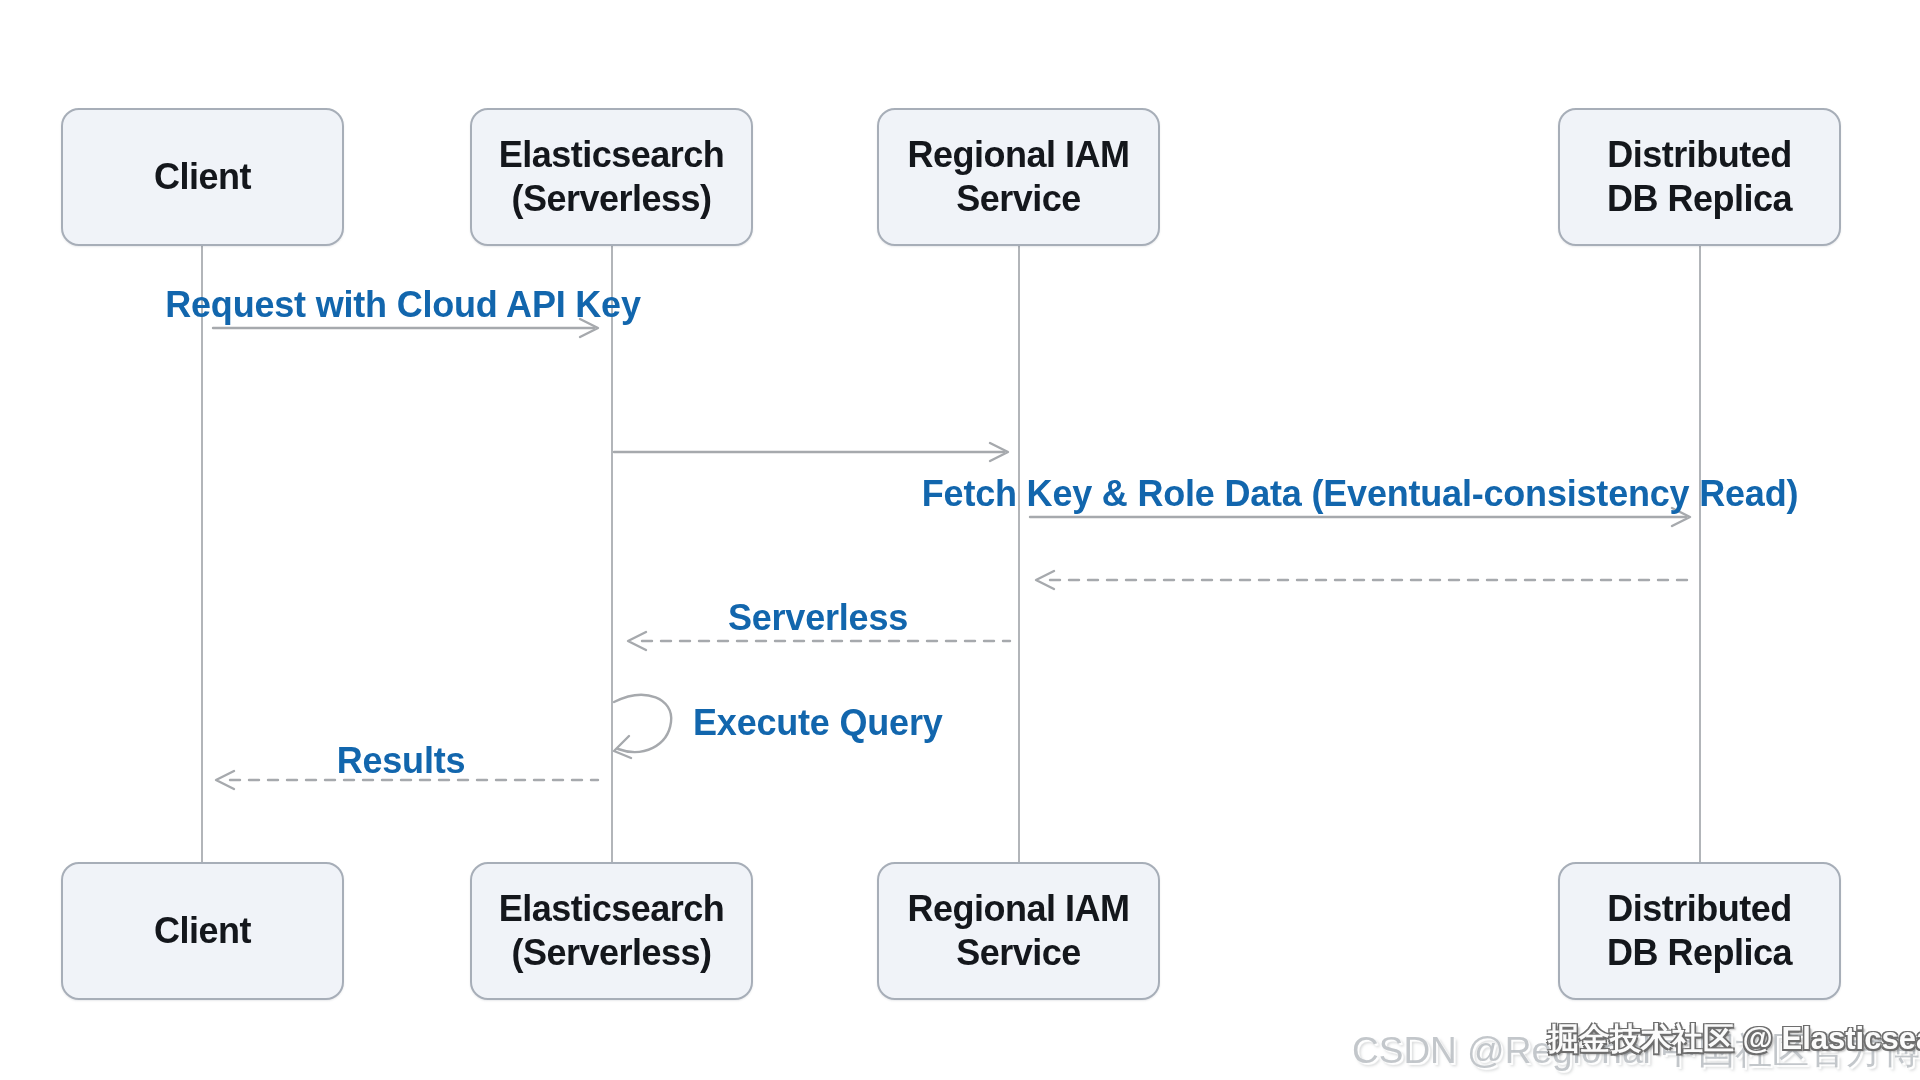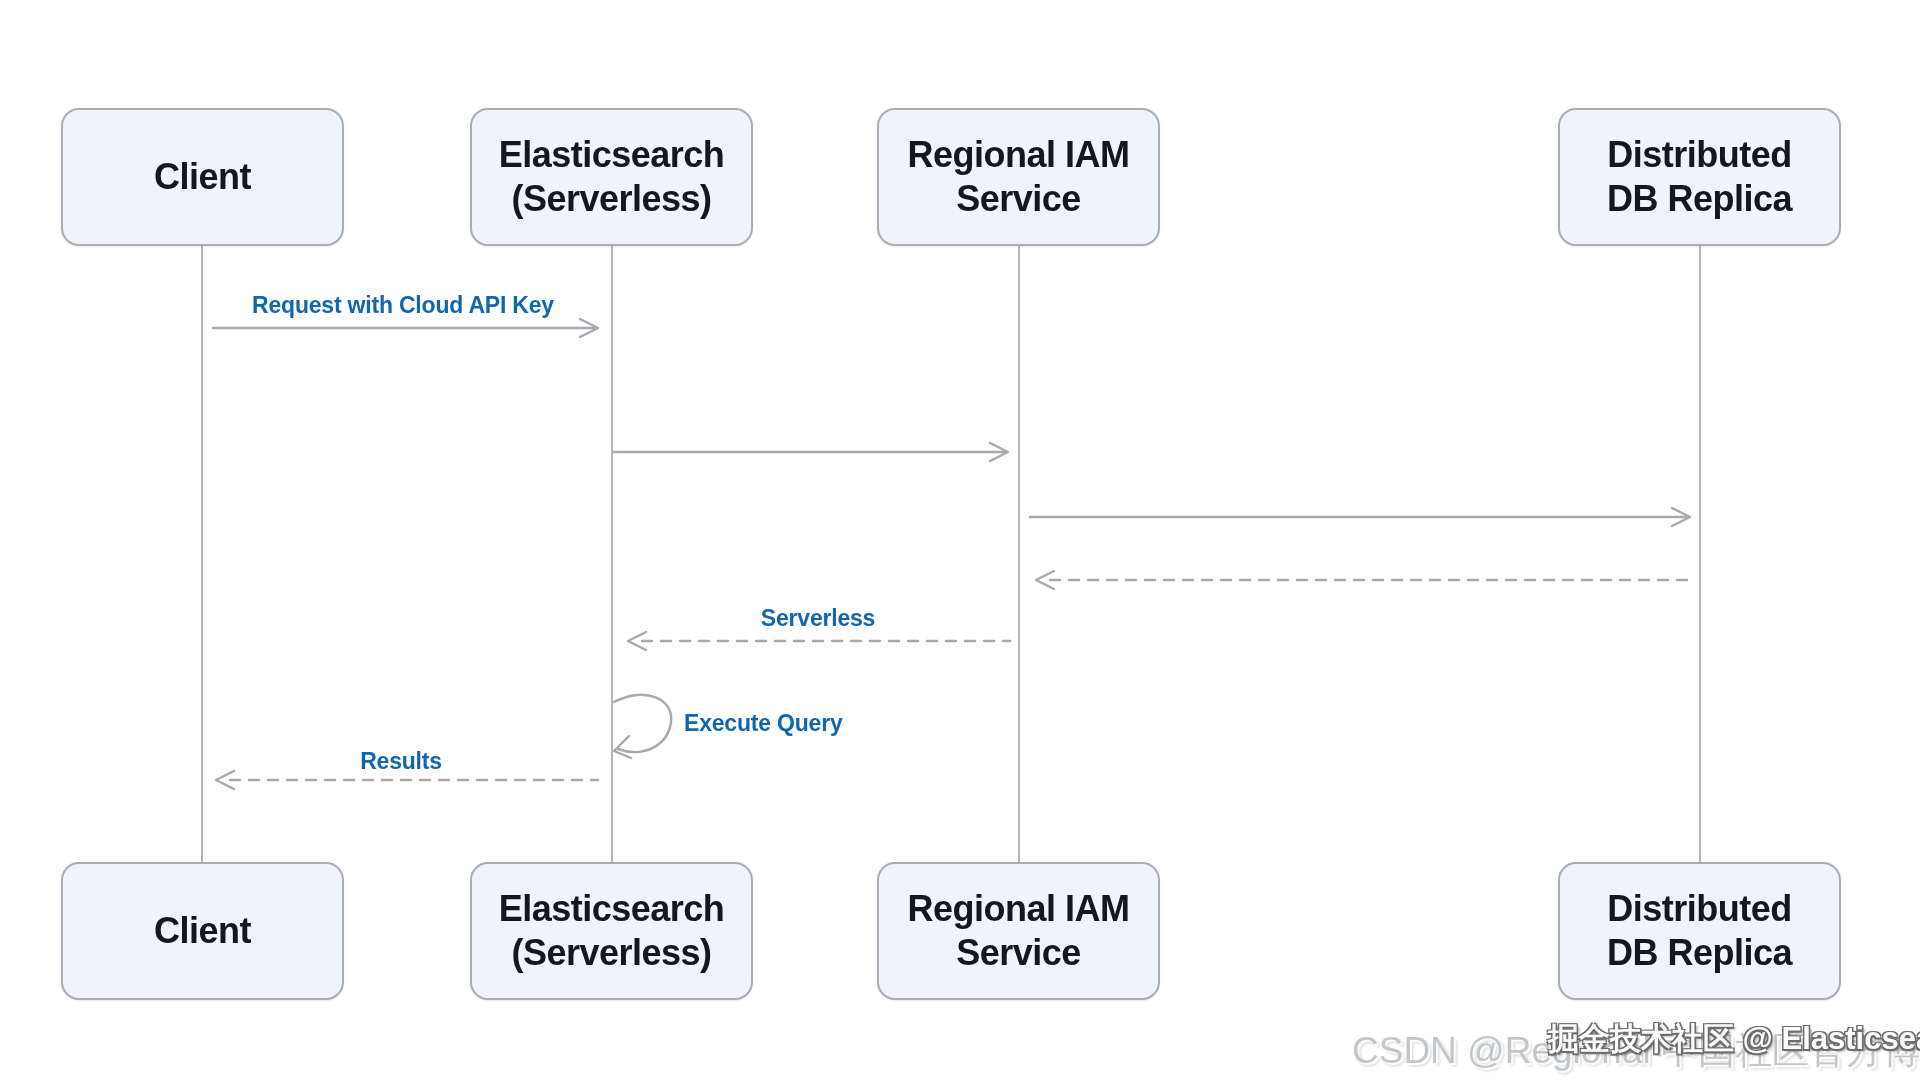--- a/index.html
+++ b/index.html
@@ -15,24 +15,24 @@
     display:flex;align-items:center;justify-content:center;
     box-shadow:0 1px 2px rgba(40,50,70,0.10);
     box-sizing:border-box;
   }
   .actor .actor-label{
     font-size:36px;font-weight:700;color:#14171c;line-height:1.22;
     text-align:center;white-space:pre-line;letter-spacing:-0.5px;
   }
   .msg-label{
     position:absolute;transform:translate(-50%,-50%);
-    font-size:23px;font-weight:700;color:#1266ad;white-space:nowrap;
+    font-size:36px;font-weight:700;color:#1266ad;white-space:nowrap;
     letter-spacing:-0.2px;
   }
-  .msg-label.loop{transform:translate(0,-50%);}
+  .msg-label.loop{transform:translate(0,-50%);margin-left:9px;}
   .wm-csdn{
     position:absolute;left:1352px;top:1026px;white-space:nowrap;
     font-size:37px;color:rgba(185,189,194,0.85);
     text-shadow:2px 2px 1px #ffffff, 3px 3px 3px rgba(120,125,130,0.35);
   }
   .wm-juejin{
     position:absolute;left:1548px;top:1018px;white-space:nowrap;
     font-size:31px;font-weight:700;color:#fbfbfb;
     text-shadow:
       -1.5px -1.5px 0 #6e6e6e, 1.5px -1.5px 0 #6e6e6e,
@@ -118,20 +118,21 @@
   <div class="actor" style="left:877px;top:862px">
     <div class="actor-label">Regional IAM
 Service</div>
   </div>
   <div class="actor" style="left:1558px;top:862px">
     <div class="actor-label">Distributed
 DB Replica</div>
   </div>
 
   <div class="msg-label" style="left:403px;top:305px">Request with Cloud API Key</div>
+  <div class="msg-label" style="left:1360px;top:494px">Fetch Key &amp; Role Data (Eventual-consistency Read)</div>
   <div class="msg-label" style="left:818px;top:618px">Serverless</div>
   <div class="msg-label loop" style="left:684px;top:723px">Execute Query</div>
   <div class="msg-label" style="left:401px;top:761px">Results</div>
 
   <div class="wm-csdn">CSDN @Regional 中国社区官方博客</div>
   <div class="wm-juejin">掘金技术社区 @ Elasticsearch</div>
 
 </div>
 
 </body></html>

